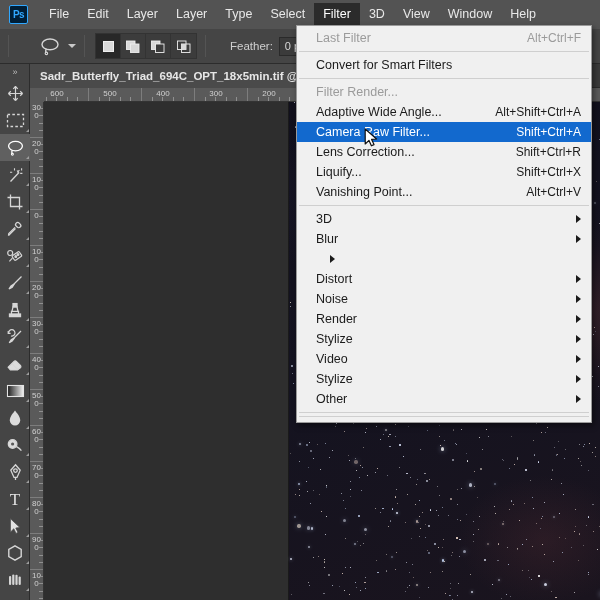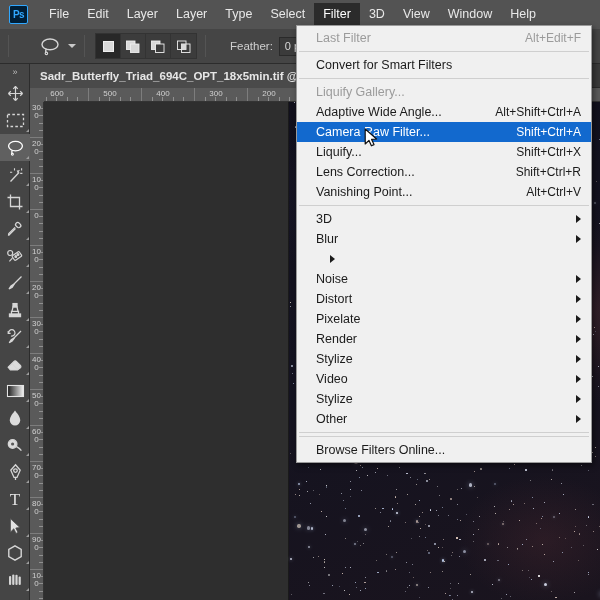--- a/index.html
+++ b/index.html
@@ -1546,72 +1546,68 @@
       <div class="rv-label" style="top: 470px;">100</div>
       <div class="rv-tick" style="top: 474.2px;"></div>
       <div class="rv-tick" style="top: 481.4px;"></div>
       <div class="rv-tick" style="top: 488.6px;"></div>
       <div class="rv-tick" style="top: 495.8px;"></div>
     </div>
 
   <div class="filtermenu" id="filter-menu">
       <div class="fm-row disabled">
         <span class="fm-label">Last Filter</span>
-        <span class="fm-accel">Alt+Edit+F</span>
+        <span class="fm-accel">Alt+Ctrl+F</span>
       </div>
       <div class="fm-sep"></div>
       <div class="fm-row">
         <span class="fm-label">Convert for Smart Filters</span>
       </div>
       <div class="fm-sep"></div>
       <div class="fm-row disabled">
-        <span class="fm-label">Liquify Gallery...</span>
+        <span class="fm-label">Filter Render...</span>
       </div>
       <div class="fm-row">
         <span class="fm-label">Adaptive Wide Angle...</span>
         <span class="fm-accel">Alt+Shift+Ctrl+A</span>
       </div>
       <div class="fm-row hl">
         <span class="fm-label">Camera Raw Filter...</span>
         <span class="fm-accel">Shift+Ctrl+A</span>
       </div>
       <div class="fm-row">
+        <span class="fm-label">Lens Correction...</span>
+        <span class="fm-accel">Shift+Ctrl+R</span>
+      </div>
+      <div class="fm-row">
         <span class="fm-label">Liquify...</span>
         <span class="fm-accel">Shift+Ctrl+X</span>
-      </div>
-      <div class="fm-row">
-        <span class="fm-label">Lens Correction...</span>
-        <span class="fm-accel">Shift+Ctrl+R</span>
       </div>
       <div class="fm-row">
         <span class="fm-label">Vanishing Point...</span>
         <span class="fm-accel">Alt+Ctrl+V</span>
       </div>
       <div class="fm-sep"></div>
       <div class="fm-row">
         <span class="fm-label">3D</span>
         <span class="fm-arrow"></span>
       </div>
       <div class="fm-row">
         <span class="fm-label">Blur</span>
         <span class="fm-arrow"></span>
       </div>
       <div class="fm-row">
         <span class="fm-arrow"></span>
       </div>
       <div class="fm-row">
-        <span class="fm-label">Noise</span>
-        <span class="fm-arrow"></span>
-      </div>
-      <div class="fm-row">
         <span class="fm-label">Distort</span>
         <span class="fm-arrow"></span>
       </div>
       <div class="fm-row">
-        <span class="fm-label">Pixelate</span>
+        <span class="fm-label">Noise</span>
         <span class="fm-arrow"></span>
       </div>
       <div class="fm-row">
         <span class="fm-label">Render</span>
         <span class="fm-arrow"></span>
       </div>
       <div class="fm-row">
         <span class="fm-label">Stylize</span>
         <span class="fm-arrow"></span>
       </div>
@@ -1622,23 +1618,20 @@
       <div class="fm-row">
         <span class="fm-label">Stylize</span>
         <span class="fm-arrow"></span>
       </div>
       <div class="fm-row">
         <span class="fm-label">Other</span>
         <span class="fm-arrow"></span>
       </div>
       <div class="fm-sep"></div>
       <div class="fm-sep"></div>
-      <div class="fm-row">
-        <span class="fm-label">Browse Filters Online...</span>
-      </div>
     </div>
 
   <div class="cursor">
     <svg width="16" height="22" viewBox="0 0 16 22">
       <path d="M1.2 1.0 L1.2 16.0 L5.0 12.4 L7.4 17.8 L10.0 16.6 L7.6 11.4 L12.6 11.0 Z" fill="#ffffff" stroke="#101010" stroke-width="1.2" stroke-linejoin="round"></path>
     </svg>
   </div>
 
 </div>
 

